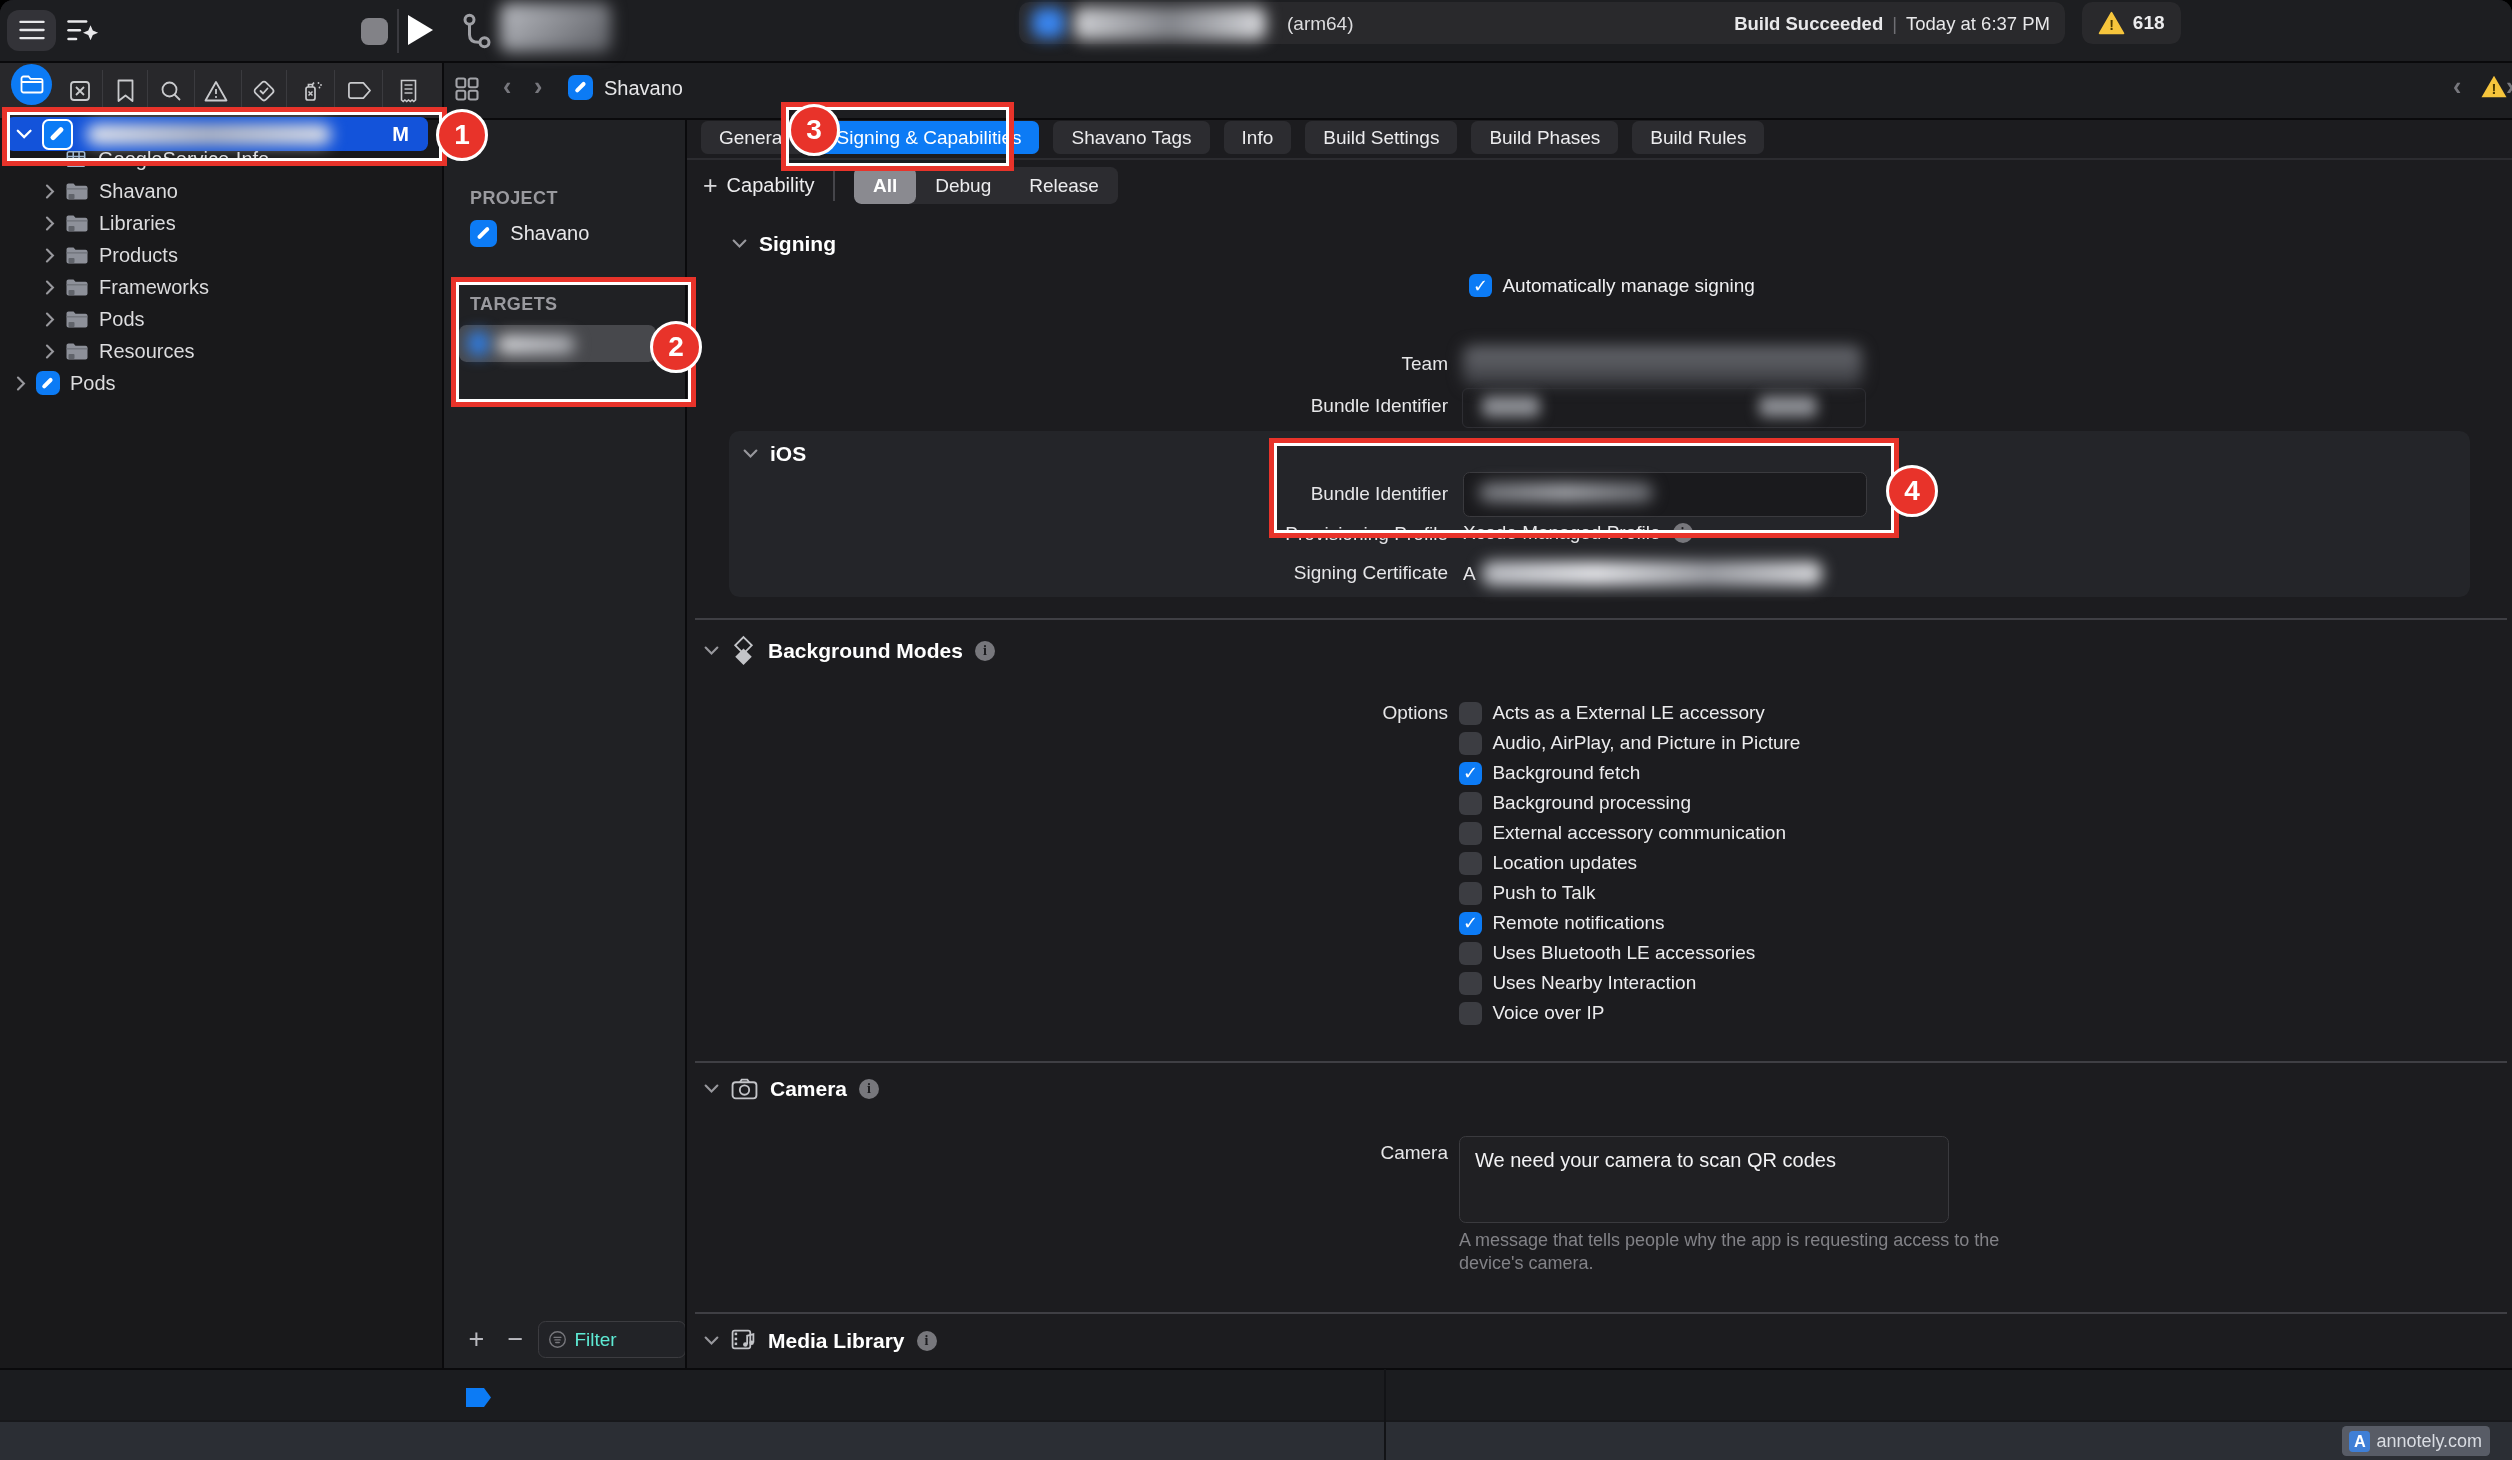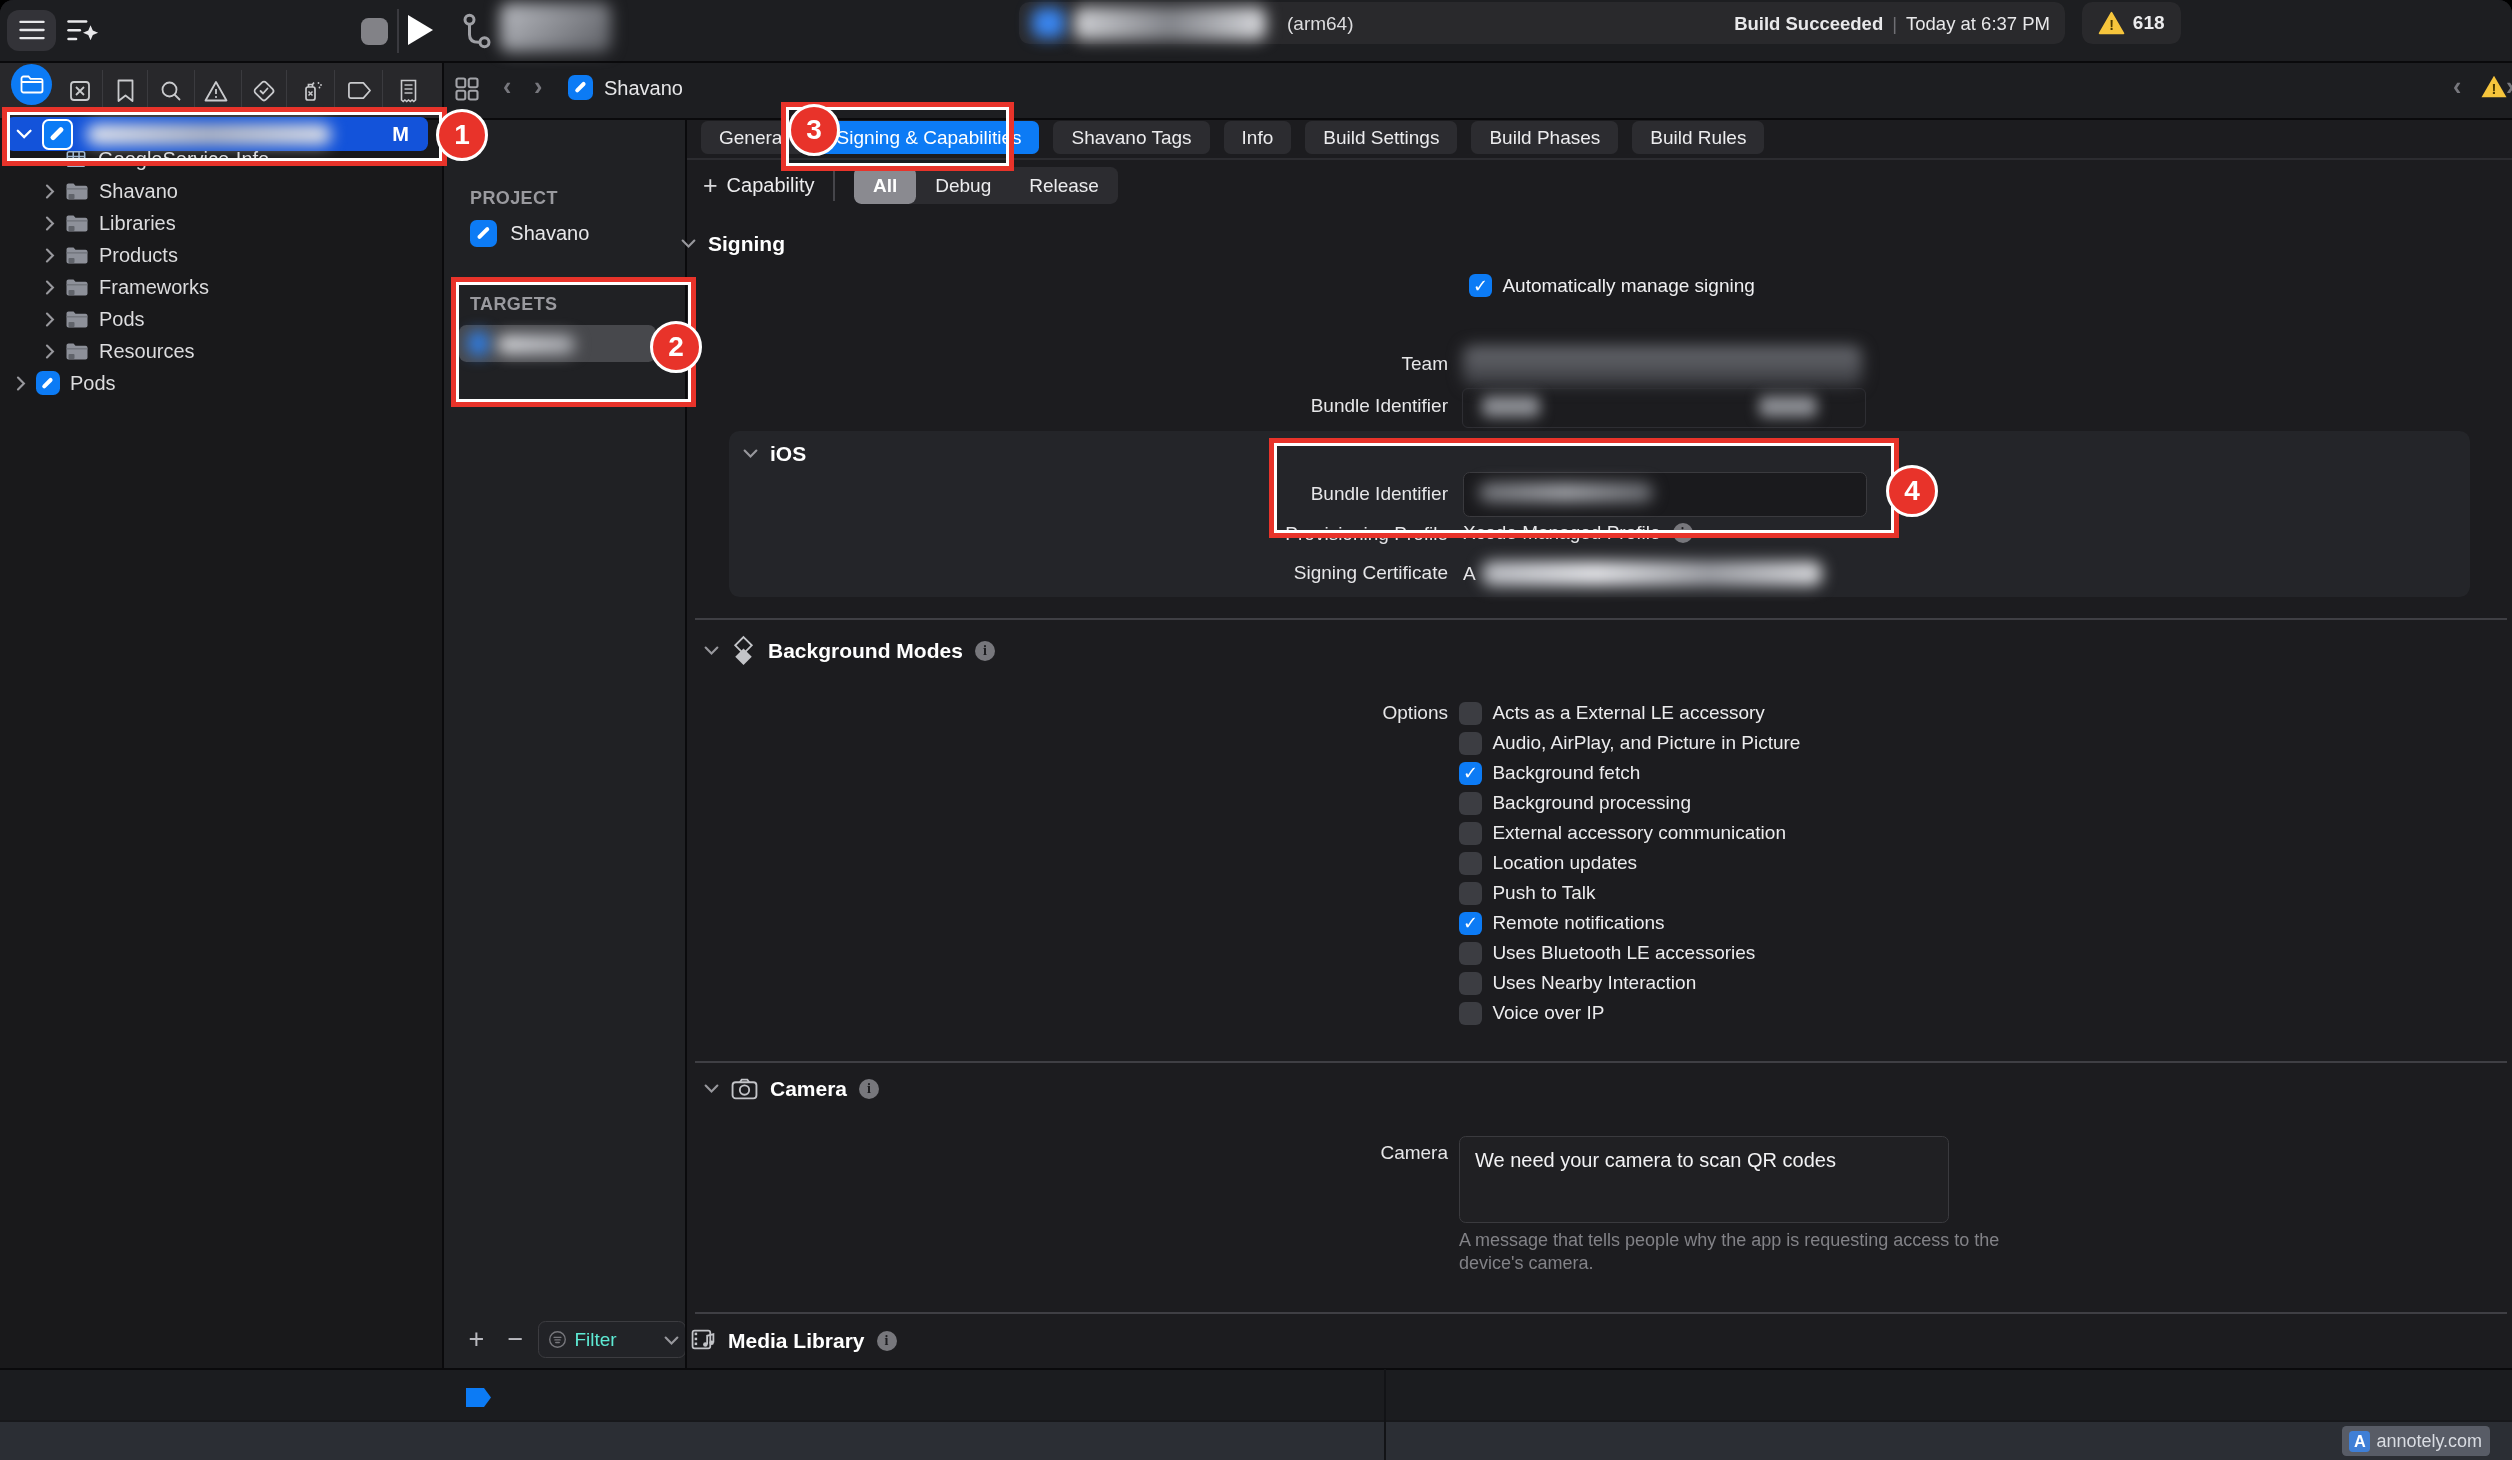--- a/index.html
+++ b/index.html
@@ -510,21 +510,21 @@
         </div>
         <div class="seg">
           <span>Debug</span>
         </div>
         <div class="seg">
           <span>Release</span>
         </div>
       </div>
   </div>
 
-  <div class="sechdr" style="left:681px;top:232px;">
+  <div class="sechdr" style="left:732px;top:232px;">
     <svg width="15" height="9.6" viewBox="0 0 14 9">
         <path d="M1.5 1.5 7 7l5.5-5.5" stroke="#98989d" stroke-width="2" fill="none" stroke-linecap="round"></path>
       </svg>
     <span>Signing</span>
   </div>
   <div id="automanage">
     <span class="cb checked">✓</span>
     <span class="lbl">Automatically manage signing</span>
   </div>
   <div class="flabel" style="top:352px;">Team</div>
@@ -634,21 +634,21 @@
   <div class="flabel" style="top:1141px;">Camera</div>
   <div id="camtext">
     <span>We need your camera to scan QR codes</span>
   </div>
   <div id="camhelp">
     <div>A message that tells people why the app is requesting access to the</div>
     <div>device's camera.</div>
   </div>
 
   <div class="secline" style="left:695px;top:1312px;width:1812px;"></div>
-  <div class="sechdr" style="left:664px;top:1329px;">
+  <div class="sechdr" style="left:704px;top:1329px;">
     <svg width="15" height="9.6" viewBox="0 0 14 9">
         <path d="M1.5 1.5 7 7l5.5-5.5" stroke="#98989d" stroke-width="2" fill="none" stroke-linecap="round"></path>
       </svg>
     <svg width="25" height="24" viewBox="0 0 24 23">
       <rect x="1.5" y="1.5" width="17" height="17" rx="2" stroke="#c3c4c8" stroke-width="1.7" fill="none"></rect>
       <g fill="#c3c4c8">
           <rect x="3.5" y="3.5" width="2.4" height="2.4"></rect>
           <rect x="3.5" y="8.3" width="2.4" height="2.4"></rect>
           <rect x="3.5" y="13" width="2.4" height="2.4"></rect>
         </g>

